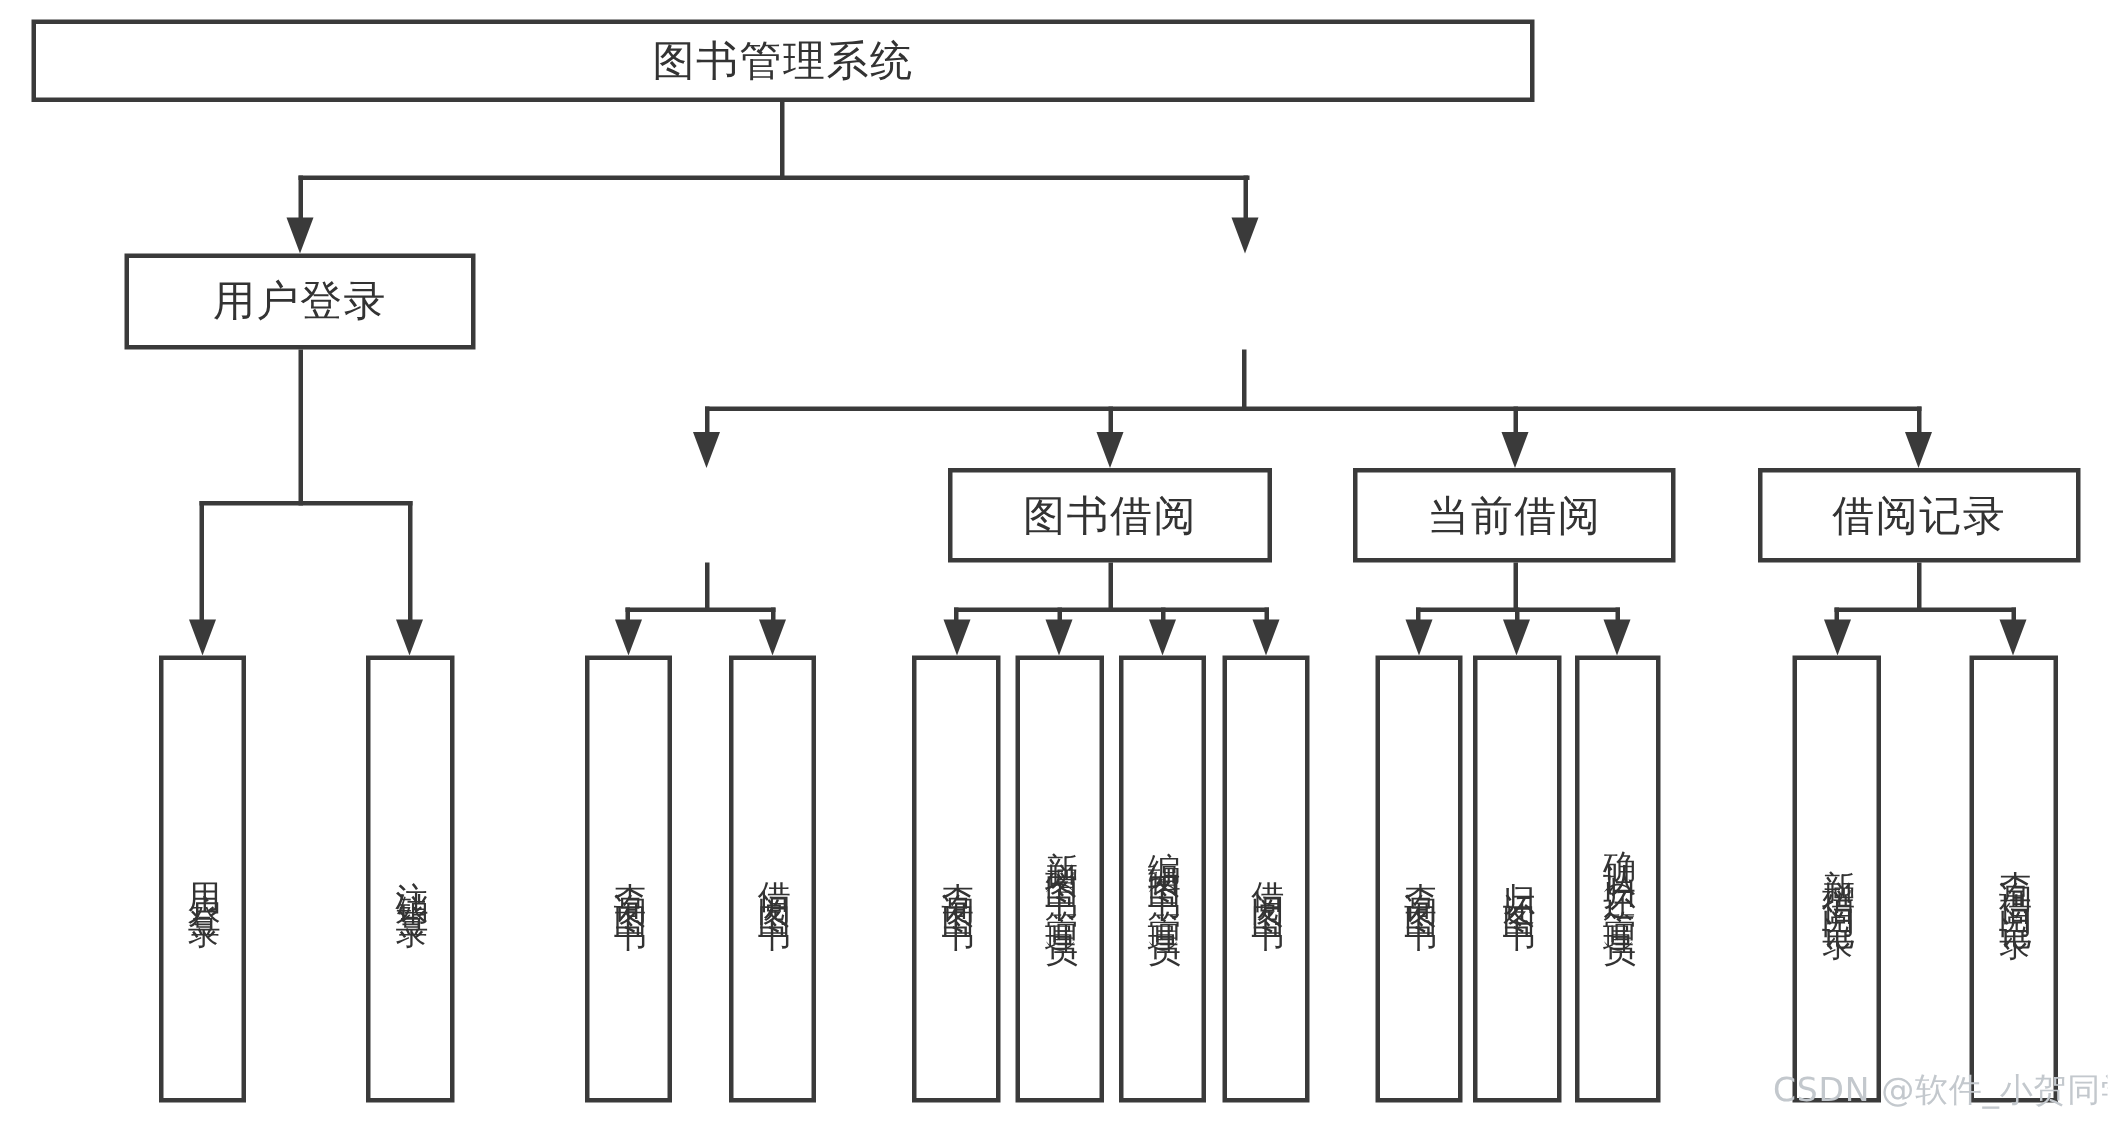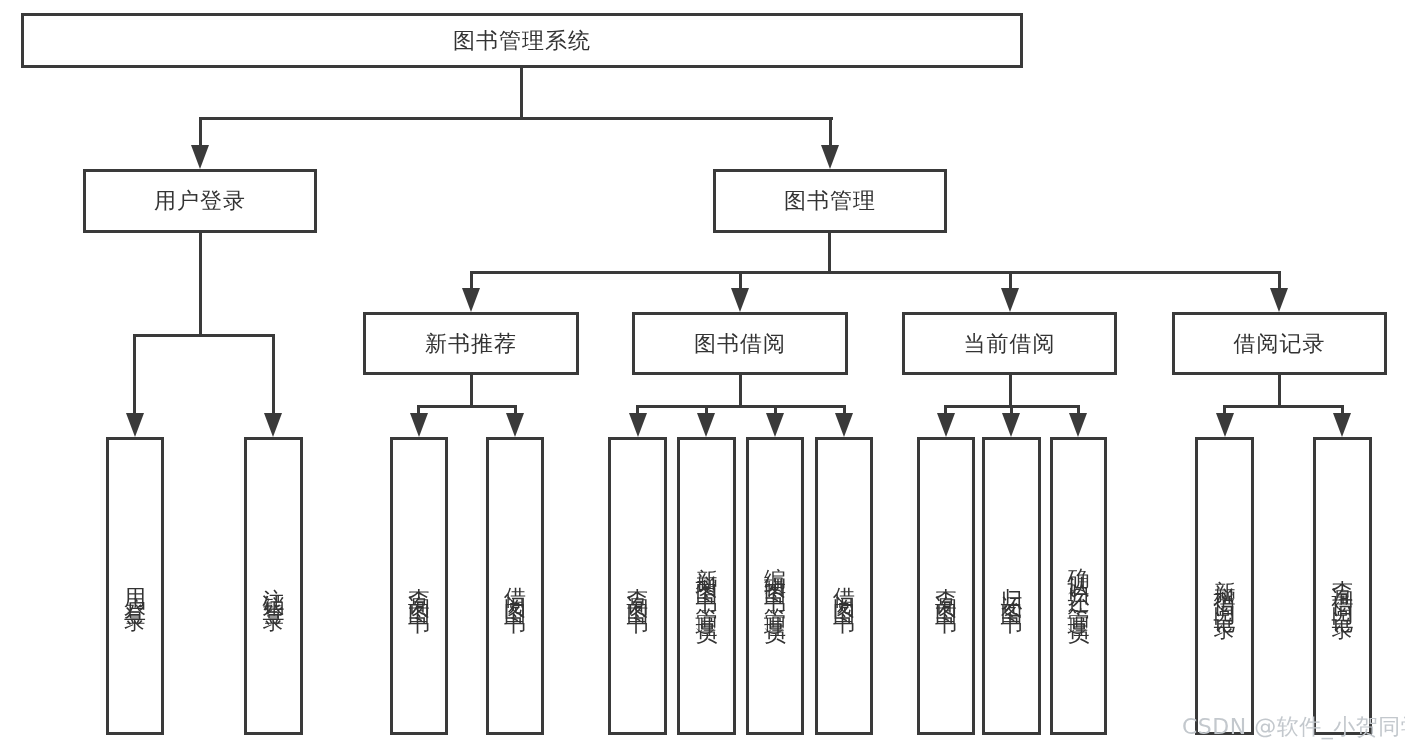--- a/index.html
+++ b/index.html
@@ -16,21 +16,21 @@
     font-family:"DejaVu Sans","Liberation Sans",sans-serif;
     overflow:hidden;
   }
   #canvas{position:relative;width:1405px;height:747px;background:var(--bg);}
   .box{
     position:absolute;background:var(--box_bg);
     border:3px solid var(--line);
     display:flex;align-items:center;justify-content:center;
   }
   .label{
-    color:var(--text);font-size:22px;letter-spacing:1px;white-space:nowrap;
+    color:var(--text);font-size:28px;letter-spacing:1px;white-space:nowrap;
   }
   .vbox{
     position:absolute;top:437px;height:298px;background:var(--box_bg);
     border:3px solid var(--line);
     display:flex;align-items:center;justify-content:center;
   }
   .vlabel{
     writing-mode:vertical-rl;text-orientation:mixed;
     color:var(--text);font-size:22px;letter-spacing:8px;
     line-height:1.1;white-space:nowrap;
@@ -58,45 +58,39 @@
   <div class="line" style="left:520px;top:68px;width:3px;height:52px;"></div>
   <div class="line" style="left:199px;top:117px;width:634px;height:3px;"></div>
   <div class="line" style="left:199px;top:117px;width:3px;height:31px;"></div>
   <div class="ah" style="left:191px;top:145px;"></div>
   <div class="line" style="left:829px;top:117px;width:3px;height:31px;"></div>
   <div class="ah" style="left:821px;top:145px;"></div>
 
   <div class="box" style="left:83px;top:169px;width:234px;height:64px;">
     <span class="label">用户登录</span>
   </div>
-  <div class="box" style="left:713px;top:169px;width:234px;height:64px;">
-    <span class="label">图书管理</span>
-  </div>
 
   <div class="line" style="left:199px;top:233px;width:3px;height:104px;"></div>
   <div class="line" style="left:133px;top:334px;width:142px;height:3px;"></div>
   <div class="line" style="left:133px;top:334px;width:3px;height:82px;"></div>
   <div class="ah" style="left:126px;top:413px;"></div>
   <div class="line" style="left:272px;top:334px;width:3px;height:82px;"></div>
   <div class="ah" style="left:264px;top:413px;"></div>
 
   <div class="line" style="left:828px;top:233px;width:3px;height:41px;"></div>
   <div class="line" style="left:470px;top:271px;width:811px;height:3px;"></div>
   <div class="line" style="left:470px;top:271px;width:3px;height:19px;"></div>
   <div class="ah" style="left:462px;top:288px;"></div>
   <div class="line" style="left:739px;top:271px;width:3px;height:19px;"></div>
   <div class="ah" style="left:731px;top:288px;"></div>
   <div class="line" style="left:1009px;top:271px;width:3px;height:19px;"></div>
   <div class="ah" style="left:1001px;top:288px;"></div>
   <div class="line" style="left:1278px;top:271px;width:3px;height:19px;"></div>
   <div class="ah" style="left:1270px;top:288px;"></div>
 
-  <div class="box" style="left:363px;top:312px;width:216px;height:63px;">
-    <span class="label">新书推荐</span>
-  </div>
   <div class="box" style="left:902px;top:312px;width:215px;height:63px;">
     <span class="label">当前借阅</span>
   </div>
   <div class="box" style="left:632px;top:312px;width:216px;height:63px;">
     <span class="label">图书借阅</span>
   </div>
   <div class="box" style="left:1172px;top:312px;width:215px;height:63px;">
     <span class="label">借阅记录</span>
   </div>
 

